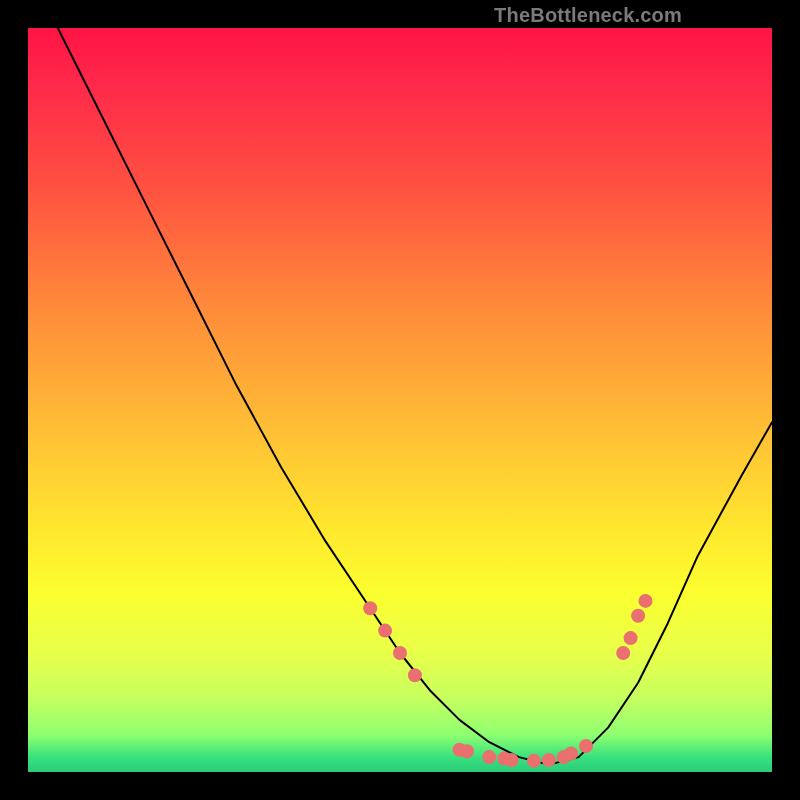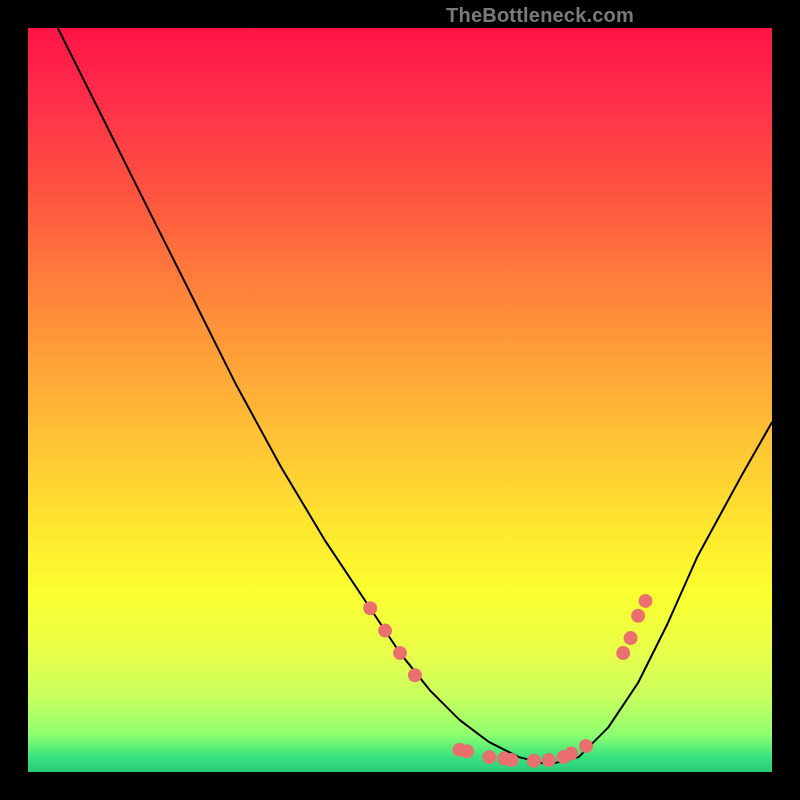--- a/index.html
+++ b/index.html
@@ -10,20 +10,21 @@
     background: #000;
     overflow: hidden;
   }
   .frame {
     position: absolute;
     left: 0;
     top: 0;
     width: 662px;
     height: 800px;
     background: #000;
+    padding-left: 48px;
   }
   .plot-area {
     position: absolute;
     left: 28px;
     top: 28px;
     width: 744px;
     height: 744px;
     
     background: linear-gradient(
       to bottom,

